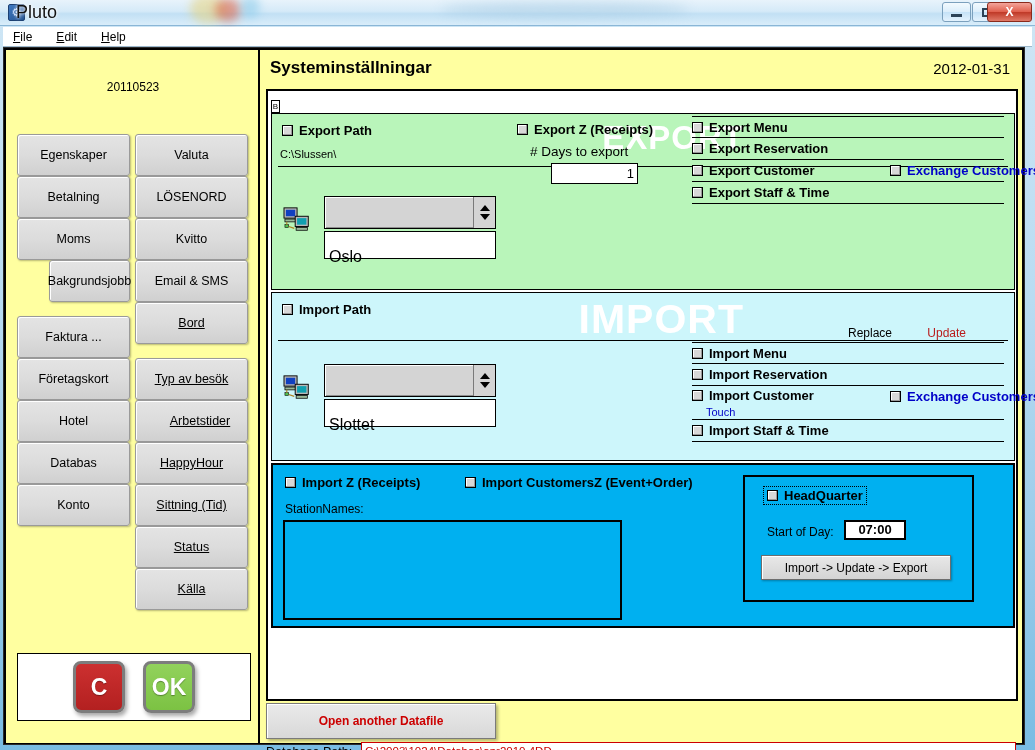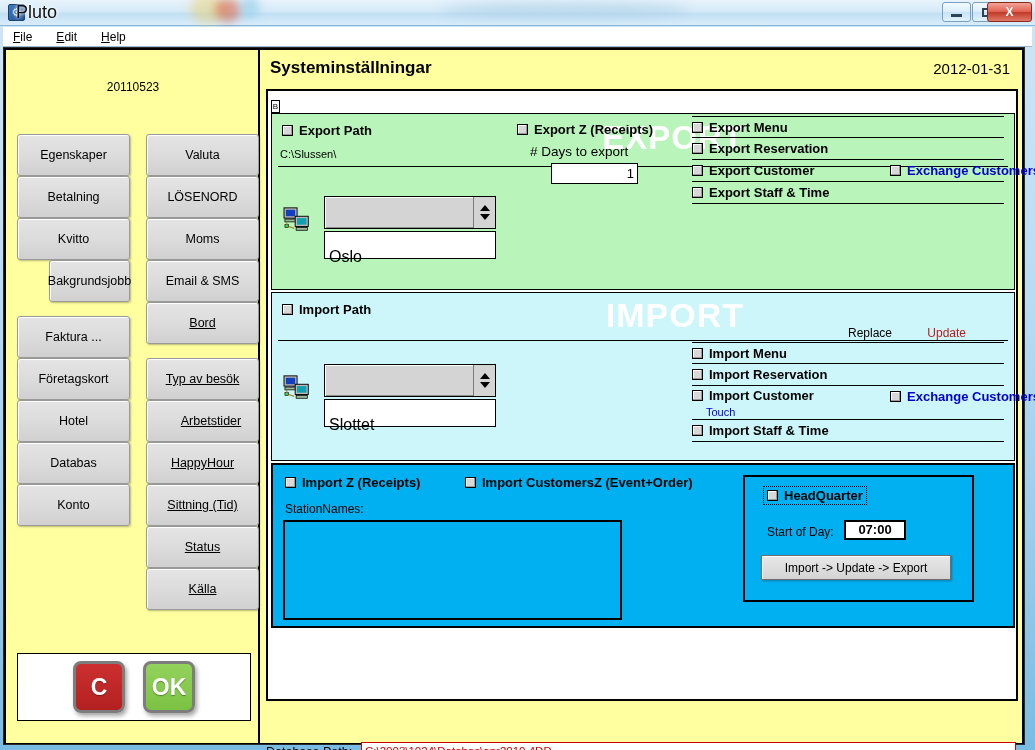--- a/index.html
+++ b/index.html
@@ -81,21 +81,21 @@
   #sidebar {
     position:absolute; left:0px; top:0px; width:254px; height:693px;
     background:#ffffa0; border-right:2px solid #000;
   }
   #side-date {
     position:absolute; left:0; top:6px; width:254px; text-align:center;
     font-size:12px; color:#000;margin-top:24px;
   }
   #btn-grid {
     position:absolute; left:11px; top:84px; width:234px;
-    display:grid; grid-template-columns: 113px 113px; gap: 0px 16px;
+    display:grid; grid-template-columns: 113px 113px; gap: 0px 5px;
   }
   .sbtn {
     height:42px; margin-bottom:0px;
     background: linear-gradient(180deg,#e4e4e4 0%,#dcdcdc 50%,#d0d0d0 100%);
     border:1px solid #9a9a9a;
     border-radius:3px;
     box-shadow: inset 1px 1px 0 #fff, 1px 1px 2px rgba(0,0,0,.28);
     display:flex; align-items:center; justify-content:center;
     font-size:12.5px; color:#000; cursor:default;
     user-select:none;
@@ -151,21 +151,21 @@
   #export-panel {
     position:absolute; left:3px; top:22px; width:744px; height:177px;
     background:#b9f5ba; border:1px solid #000;
   }
   #export-wm {
     position:absolute; right:270px; top:5px;
     font-size:33px; font-weight:bold; color:#ffffff; letter-spacing:1px;
   }
   #import-wm {
     position:absolute; right:270px; top:3px;
-    font-size:34px; font-weight:bold; color:#ffffff; letter-spacing:1px;
+    font-size:41px; font-weight:bold; color:#ffffff; letter-spacing:1px;
   }
   .cbrow { display:flex; align-items:center; gap:6px; }
   .cbox {
     display:inline-block; width:11px; height:11px;
     background:#d8d8d8; border:1px solid #000;
     box-shadow: inset -1px -1px 0 #9a9a9a, inset 1px 1px 0 #fff;
     flex: 0 0 auto;
   }
   .cb-label { font-size:13px; font-weight:bold; color:#000; white-space:nowrap; }
 
@@ -305,22 +305,22 @@
   <div id="client">
   <div id="client-inner">
 
     <div id="sidebar">
       <div id="side-date">20110523</div>
       <div id="btn-grid">
             <div class="sbtn" style="margin-top: 0px;">Egenskaper</div>
             <div class="sbtn" style="margin-top: 0px;">Valuta</div>
             <div class="sbtn" style="margin-top: 0px;">Betalning</div>
             <div class="sbtn" style="margin-top: 0px;">LÖSENORD</div>
+            <div class="sbtn" style="margin-top: 0px;">Moms</div>
             <div class="sbtn" style="margin-top: 0px;">Kvitto</div>
-            <div class="sbtn" style="margin-top: 0px;">Moms</div>
             <div class="sbtn" style="margin-top: 0px; margin-left: 32px;">Bakgrundsjobb</div>
             <div class="sbtn" style="margin-top: 0px;">Email &amp; SMS</div>
             <div class="sbtn" style="margin-top: 14px;">Faktura ...</div>
             <div class="sbtn under" style="margin-top: 0px;">Bord</div>
             <div class="sbtn" style="margin-top: 0px;">Företagskort</div>
             <div class="sbtn under" style="margin-top: 0px;">Typ av besök</div>
             <div class="sbtn" style="margin-top: 0px;">Hotel</div>
             <div class="sbtn under" style="margin-top: 0px; padding-left: 17px;">Arbetstider</div>
             <div class="sbtn" style="margin-top: 0px;">Databas</div>
             <div class="sbtn under" style="margin-top: 0px;">HappyHour</div>
@@ -499,20 +499,21 @@
               <span class="cb-label">HeadQuarter</span>
             </div>
             <div id="sod-label">Start of Day:</div>
             <div id="sod-value">07:00</div>
             <div id="hq-action">Import -&gt; Update -&gt; Export</div>
           </div>
         </div>
       </div>
 
       <div id="bottom-bar">
+        <div id="open-datafile">Open another Datafile</div>
         <div id="dbpath-label">Database Path:</div>
         <div id="dbpath-input">C:\2003\1024\Databas\apr2010.4DD</div>
       </div>
 
     </div>
   </div>
   </div>
 </div>
 
 </body></html>

